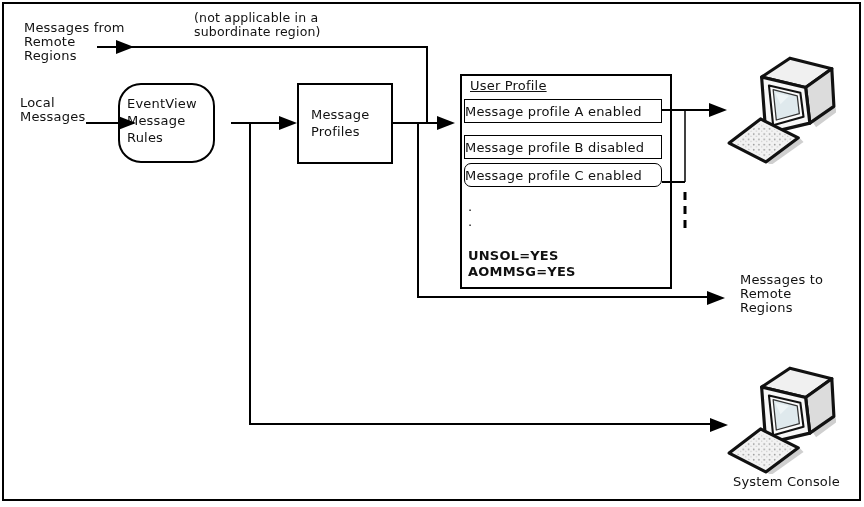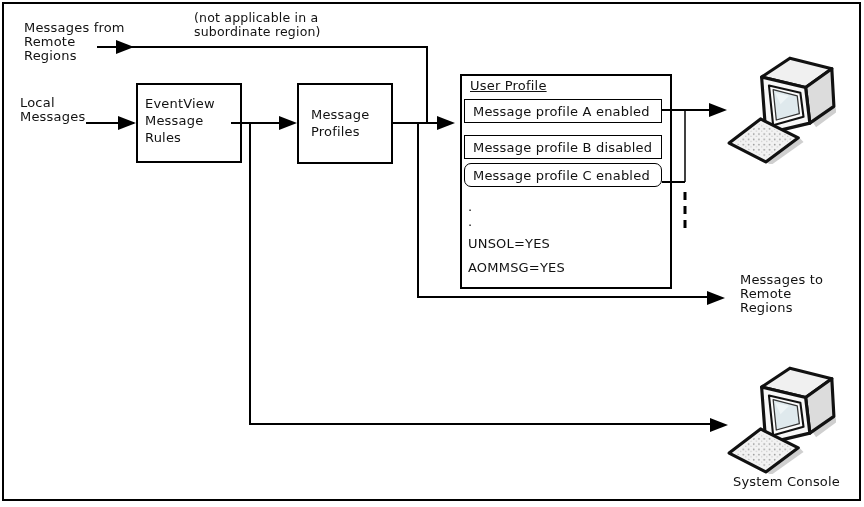--- a/index.html
+++ b/index.html
@@ -19,24 +19,24 @@
   .node{
     position:absolute;box-sizing:border-box;border:2px solid #000;background:#fff;
     font-size:13px;line-height:17px;letter-spacing:.2px;white-space:pre-line;
   }
   .node .inner{position:absolute;left:7px;top:10px;}
   .node.centered .inner{left:12px;top:21px;}
   .uprofile-title{position:absolute;left:470px;top:78px;font-size:13px;letter-spacing:.2px;text-decoration:underline;}
   .profile-row{
     position:absolute;box-sizing:border-box;left:464px;width:198px;height:24px;
     border:1.5px solid #000;background:#fff;display:flex;align-items:center;
-    padding-left:8px;font-size:13px;letter-spacing:.2px;
+    font-size:13px;letter-spacing:.2px;
   }
   .ellipsis{position:absolute;left:468px;top:199px;font-size:13px;line-height:15px;white-space:pre-line;}
-  .settings{position:absolute;left:468px;top:232px;font-size:13px;line-height:24px;letter-spacing:.2px;white-space:pre-line;}
+  .settings{position:absolute;left:468px;top:248px;font-size:13px;line-height:16px;letter-spacing:.2px;white-space:pre-line;font-weight:bold;}
   .console-label{position:absolute;font-size:13px;line-height:16px;letter-spacing:.2px;white-space:pre-line;}
   svg.overlay{position:absolute;left:0;top:0;pointer-events:none;z-index:6;}
   svg.console{position:absolute;z-index:3;}
   .hidden-defs{position:absolute;width:0;height:0;overflow:hidden;}
 </style>
 </head>
 <body>
 
 <div id="canvas">
 
@@ -66,21 +66,21 @@
   <div class="label" style="left:24px;top:21px;">Messages from
 Remote
 Regions</div>
 
   <div class="label note" style="left:194px;top:11px;">(not applicable in a
 subordinate region)</div>
 
   <div class="label" style="left:20px;top:96px;">Local
 Messages</div>
 
-  <div class="node" style="left:136px;top:83px;width:106px;height:80px;">
+  <div class="node" style="left:118px;top:83px;width:97px;height:80px;border-radius:23px;">
     <div class="inner">EventView
 Message
 Rules</div>
   </div>
 
   <div class="node centered" style="left:297px;top:83px;width:96px;height:81px;">
     <div class="inner">Message
 Profiles</div>
   </div>
 

